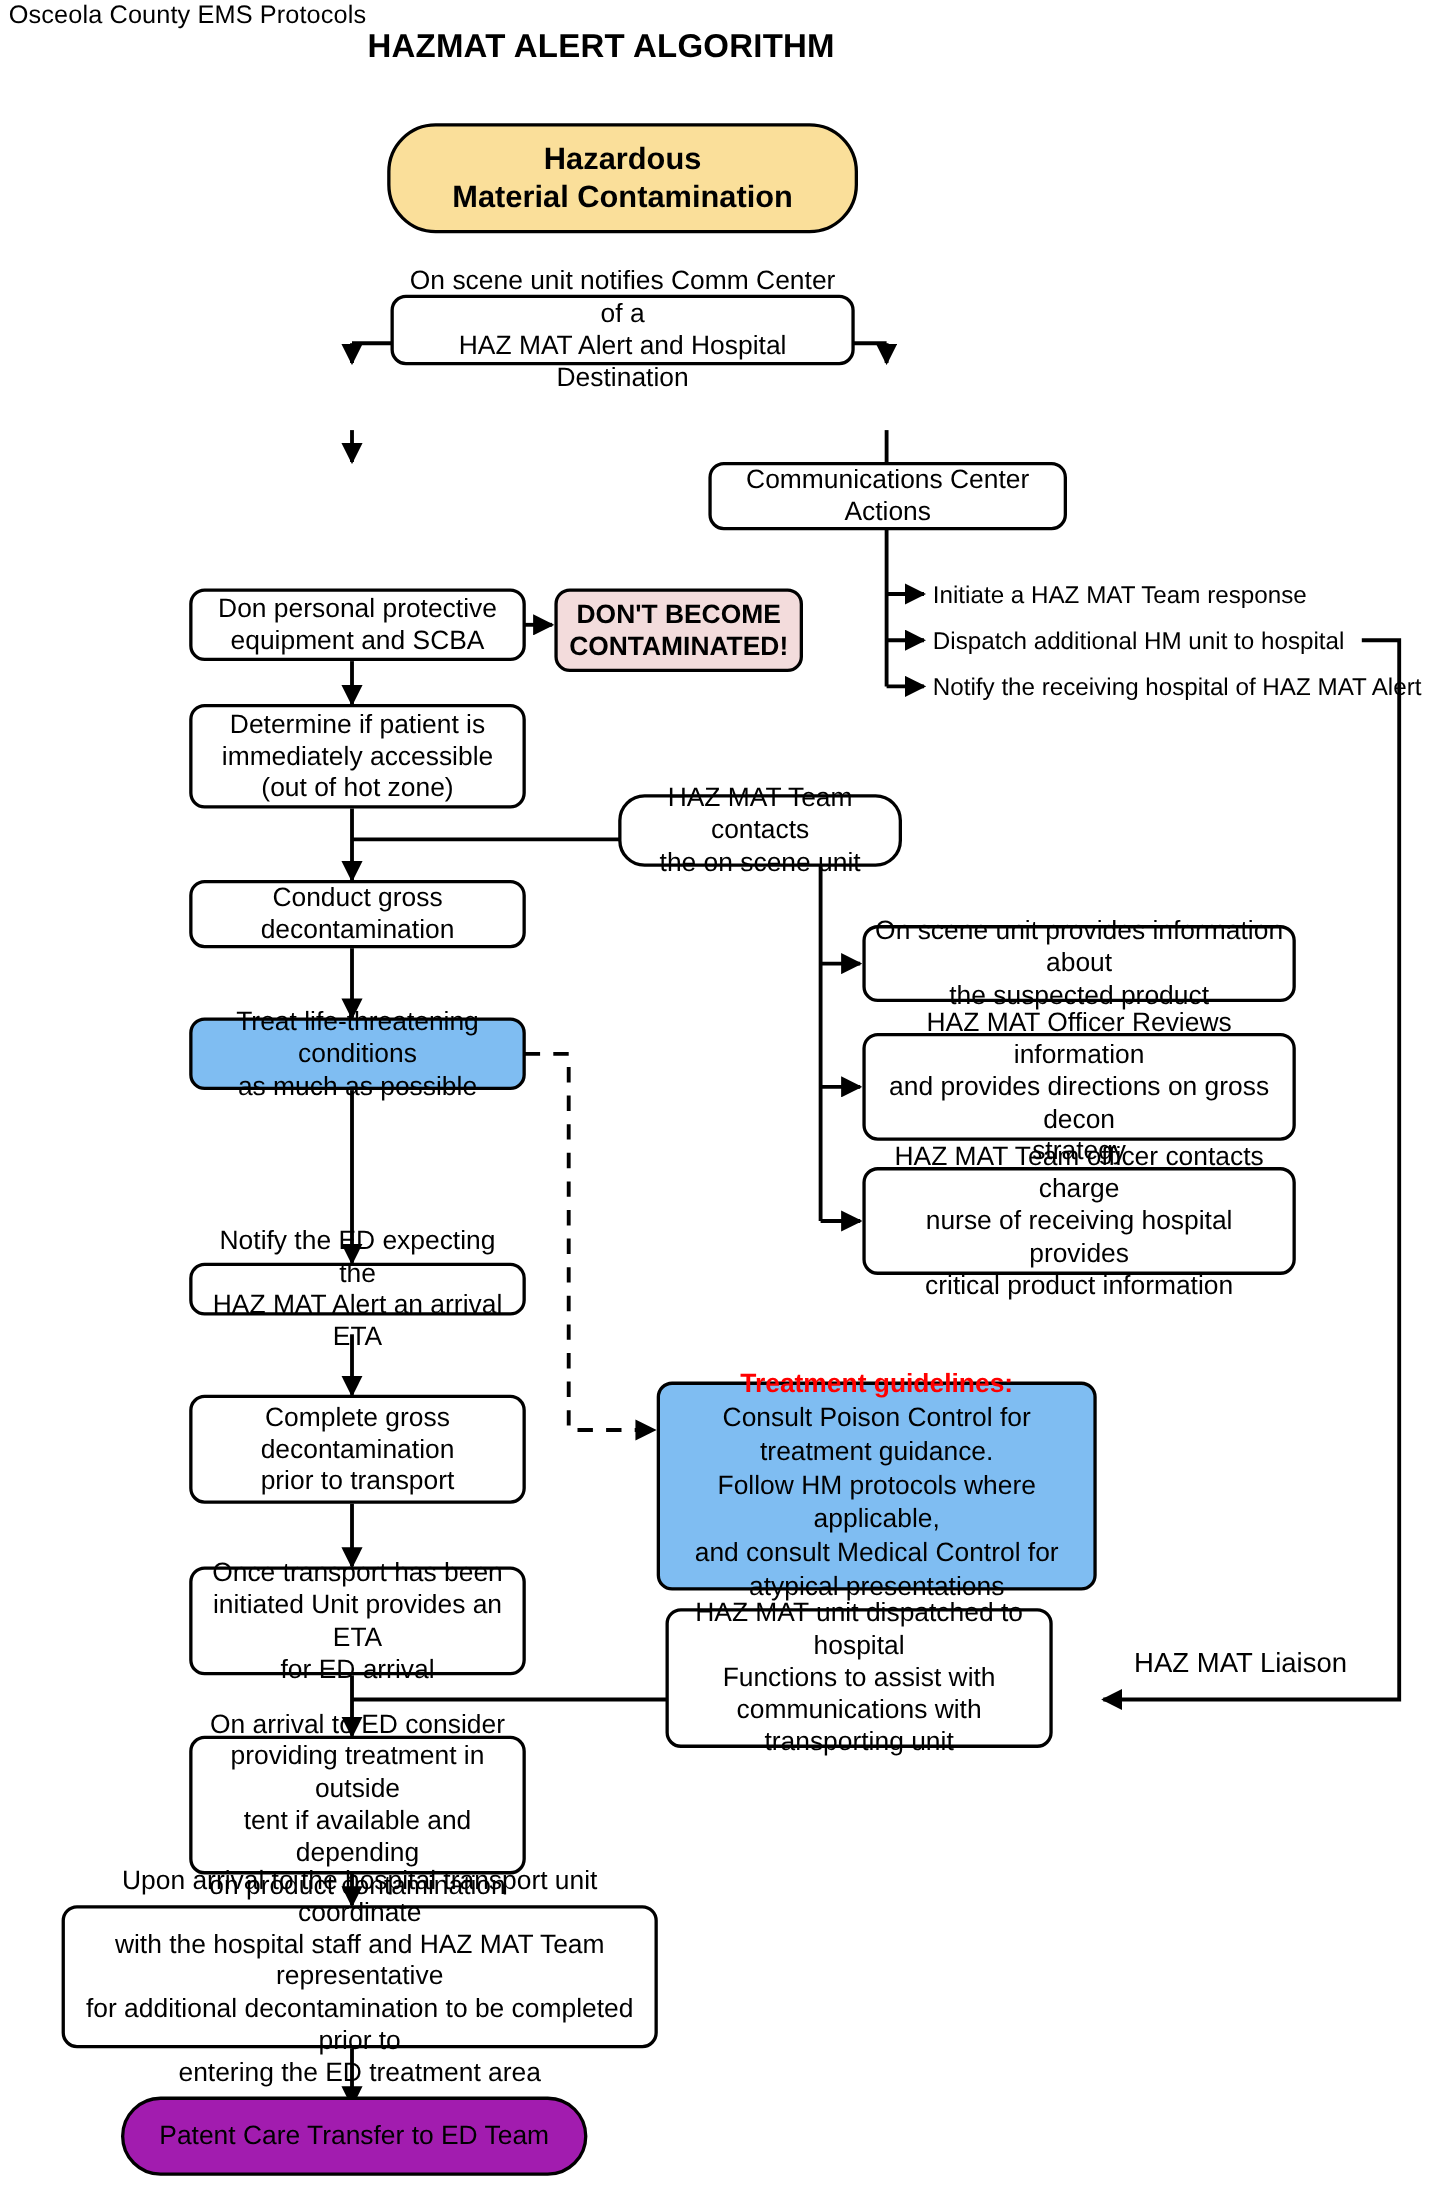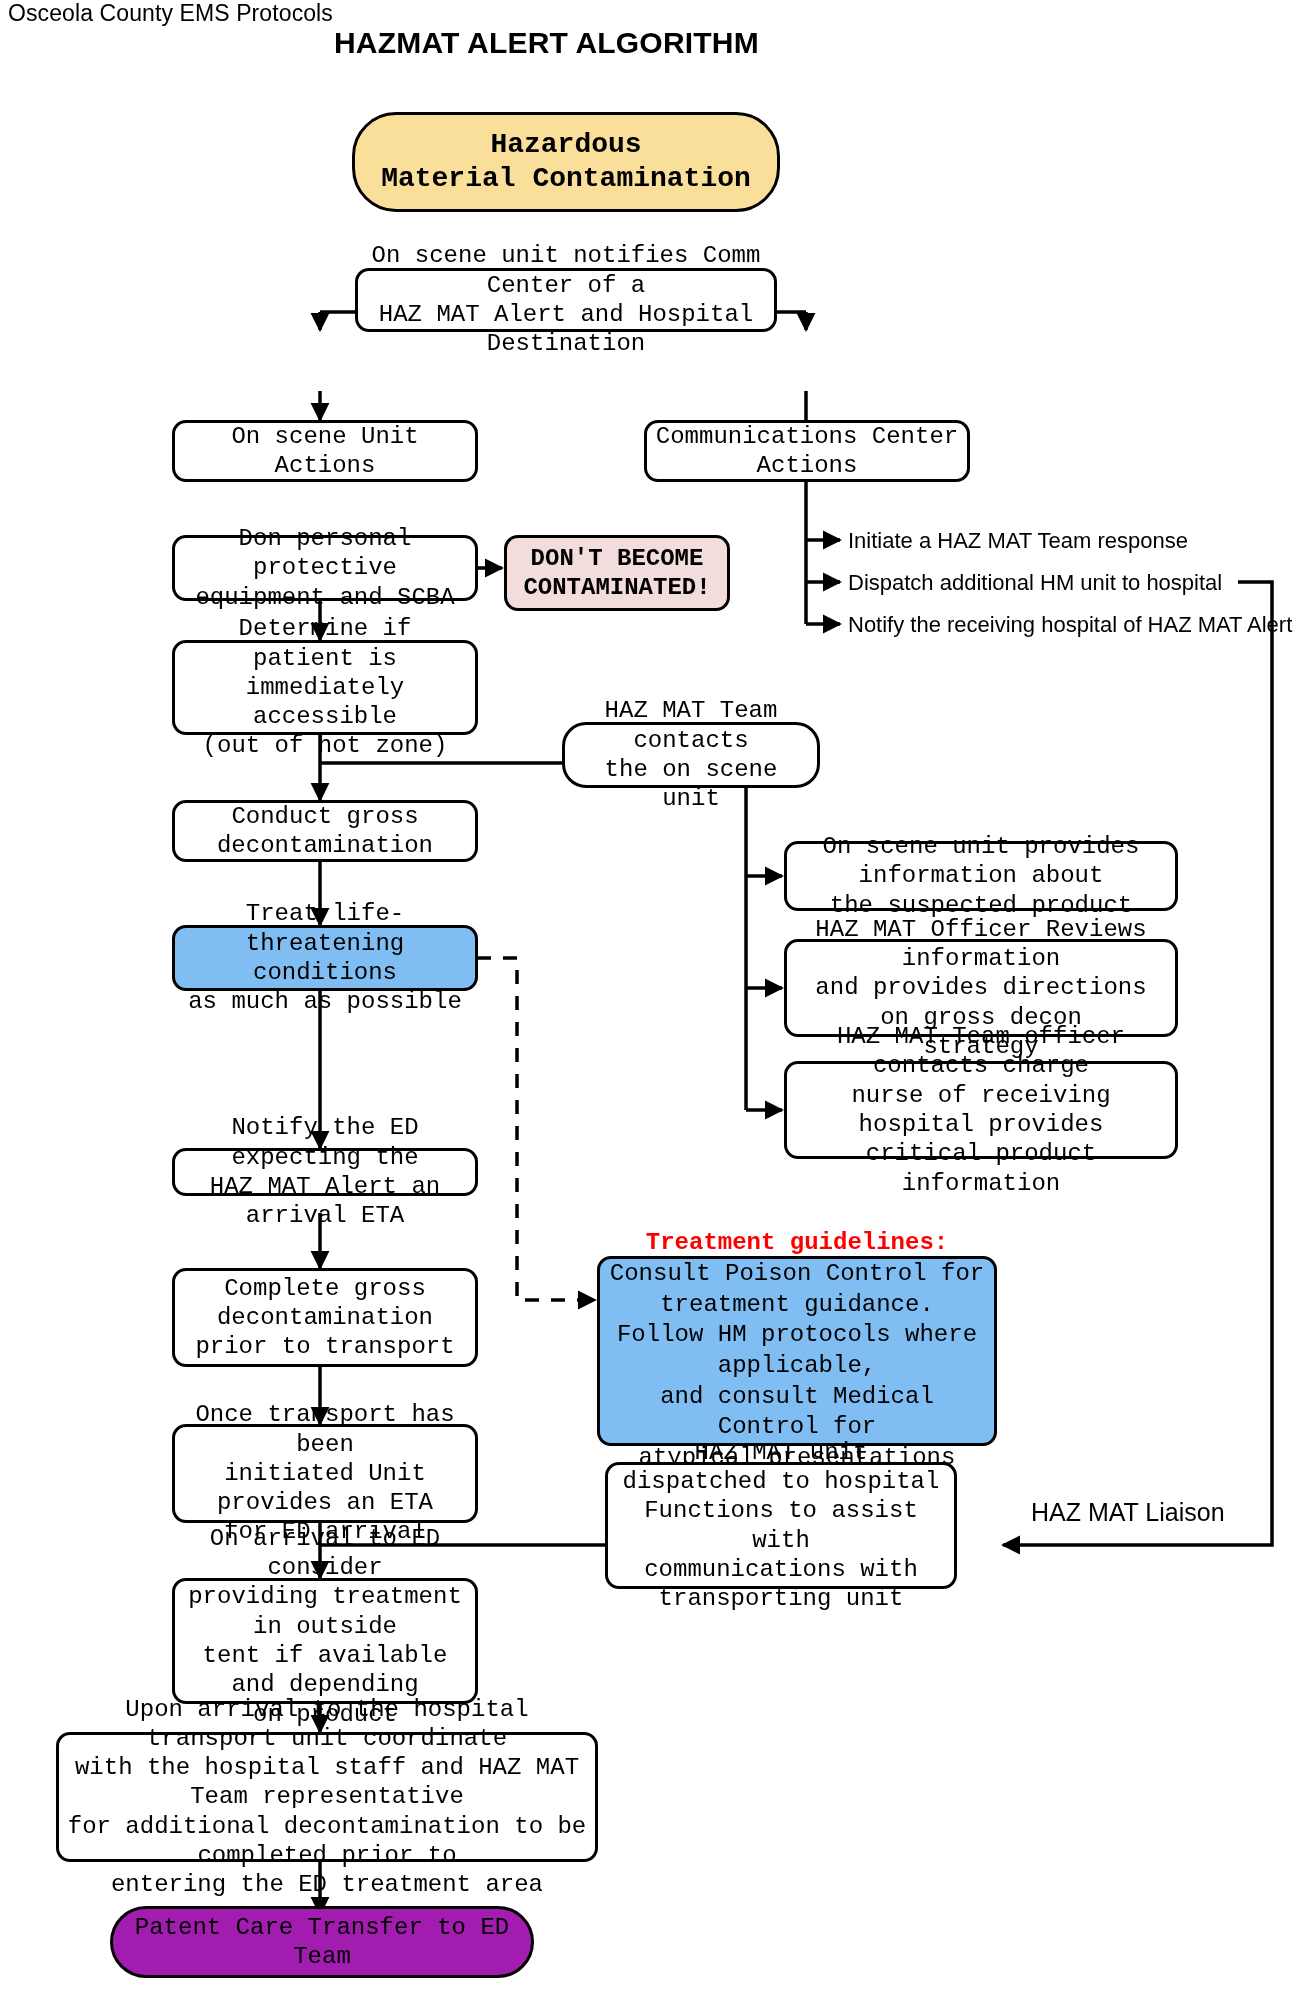--- a/index.html
+++ b/index.html
@@ -27,21 +27,20 @@
     border:3px solid #000;
     background:#ffffff;
     display:flex;
     align-items:center;
     justify-content:center;
     text-align:center;
     line-height:1.22;
     padding:4px 8px;
     white-space:pre-line;
     z-index:3;
-    font-family:Liberation Mono, monospace;
   }
   .node.rounded{ border-radius:14px; }
   .node.pill{ border-radius:44px; }
 
   .t-header{
     position:absolute;
     font-size:23px;
     letter-spacing:0.1px;
     z-index:4;
   }
@@ -144,21 +143,20 @@
   <div class="t-header" style="left:8px; top:0px;">Osceola County EMS Protocols</div>
 
   <div class="t-title" style="left:334px; top:26px;">HAZMAT ALERT ALGORITHM</div>
 
   <div class="node pill start-node" style="left:352px; top:112px; width:428px; height:100px; background:#fadf9a;">Hazardous
 Material Contamination</div>
 
   <div class="node rounded f23" style="left:355px; top:268px; width:422px; height:64px;">On scene unit notifies Comm Center of a
 HAZ MAT Alert and Hospital Destination</div>
 
-  <div class="node rounded f23" style="left:172px; top:420px; width:306px; height:62px;">On scene Unit Actions</div>
 
   <div class="node rounded f23" style="left:644px; top:420px; width:326px; height:62px;">Communications Center Actions</div>
 
   <div class="node rounded f23" style="left:172px; top:535px; width:306px; height:66px;">Don personal protective
 equipment and SCBA</div>
 
   <div class="node rounded f23 bold" style="left:504px; top:535px; width:226px; height:76px; background:#f3dcdc;">DON'T BECOME
 CONTAMINATED!</div>
 
   <div class="bullet-text" style="left:848px; top:528px;">Initiate a HAZ MAT Team response</div>

